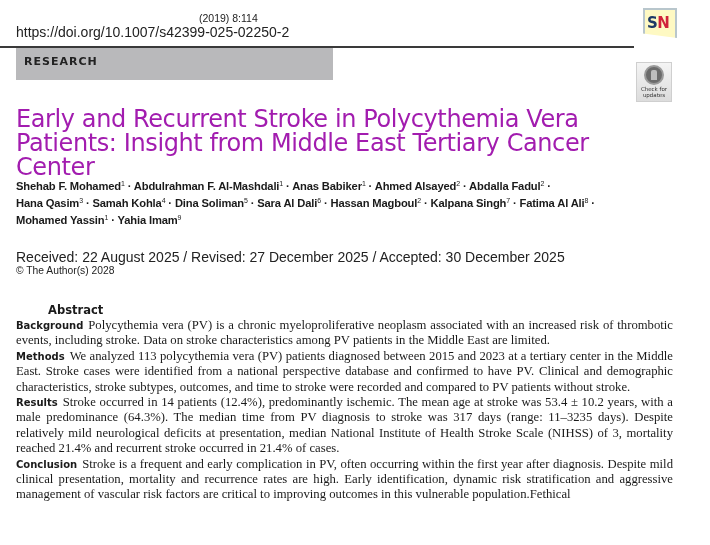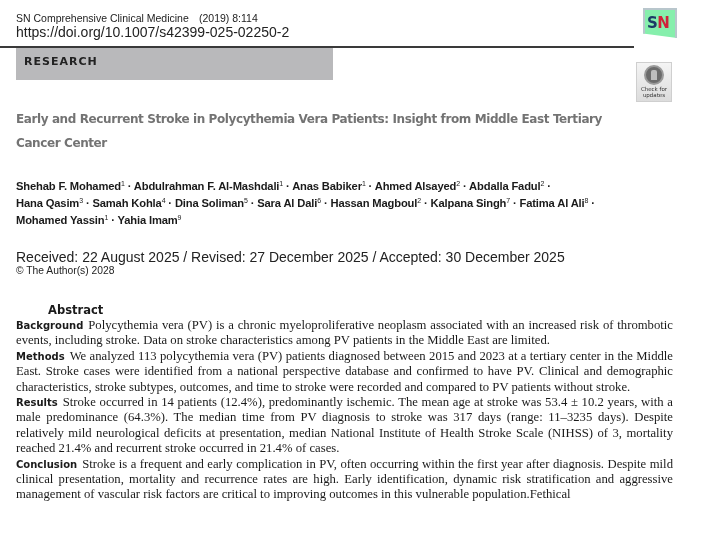--- a/index.html
+++ b/index.html
@@ -6,48 +6,47 @@
   body { width: 710px; height: 545px; position: relative; overflow: hidden; color: #1a1a1a; }
 
   .journal-line { position: absolute; left: 16px; top: 11px; font-size: 10.5px; line-height: 14px; color: #222; font-family: "Liberation Sans", sans-serif; }
   .journal-line .vol { position: absolute; left: 183px; white-space: nowrap; }
   .doi-line { position: absolute; left: 16px; top: 25px; font-size: 14px; line-height: 14px; color: #222; font-family: "Liberation Sans", sans-serif; }
 
   .rule { position: absolute; left: 0; top: 46px; width: 634px; height: 2px; background: #3a3a3a; }
   .research-band { position: absolute; left: 16px; top: 48px; width: 317px; height: 32px; background: #b9b9bb; }
   .research-band span { position: absolute; left: 8px; top: 7px; font-family: "DejaVu Sans", sans-serif; font-weight: bold; font-size: 11px; letter-spacing: 1px; color: #222; }
 
-  .sn-logo { position: absolute; left: 643px; top: 8px; width: 30px; height: 28px; border: 2px solid #b8c6cc; border-bottom-width: 0; background: #86efac; clip-path: polygon(0 0, 100% 0, 100% 100%, 0 85%); }
+  .sn-logo { position: absolute; left: 643px; top: 8px; width: 30px; height: 28px; border: 2px solid #b8c6cc; border-bottom-width: 0; background: #fef9c3; clip-path: polygon(0 0, 100% 0, 100% 100%, 0 85%); }
   .sn-logo .txt { position: absolute; left: 2px; top: 4px; font-family: "DejaVu Sans", sans-serif; font-weight: bold; font-size: 15px; letter-spacing: -0.5px; }
   .sn-s { color: #1d3a66; }
   .sn-n { color: #d0213a; }
 
   .check-badge { position: absolute; left: 636px; top: 62px; width: 34px; height: 38px; background: linear-gradient(#f4f4f4, #dcdcdc); border: 1px solid #cfcfcf; }
   .check-badge .circle { position: absolute; left: 7px; top: 2px; width: 20px; height: 20px; border-radius: 50%; background: #6b6b6b; border: 2px solid #9a9a9a; box-sizing: border-box; }
   .check-badge .circle::after { content: ""; position: absolute; left: 5px; top: 3px; width: 6px; height: 10px; background: #bdbdbd; border-radius: 2px 2px 0 0; }
   .check-badge .lbl { position: absolute; left: 0; right: 0; top: 23px; text-align: center; font-family: "DejaVu Sans", sans-serif; font-size: 5.5px; line-height: 6px; color: #333; }
 
-  .title { position: absolute; left: 16px; top: 107px; width: 600px; font-family: "DejaVu Sans", sans-serif; font-weight: bold; font-size: 12px; line-height: 24px; color: #737373; letter-spacing: -0.4px; }
+  .title { position: absolute; left: 16px; top: 107px; width: 600px; font-family: "DejaVu Sans", sans-serif; font-weight: normal; font-size: 24px; line-height: 24px; color: #a21caf; letter-spacing: -0.4px; }
 
   .authors { position: absolute; left: 16px; top: 178px; width: 640px; font-family: Liberation Sans, sans-serif; font-weight: bold; font-size: 11.2px; line-height: 17px; color: #1a1a1a; letter-spacing: -0.15px; }
   .authors sup { font-size: 7px; font-weight: normal; vertical-align: 4px; line-height: 0; }
 
   .dates { position: absolute; left: 16px; top: 251px; font-family: "Liberation Sans", sans-serif; font-size: 14px; line-height: 13px; color: #222; }
   .copyright { position: absolute; left: 16px; top: 264px; font-family: "Liberation Sans", sans-serif; font-size: 10.3px; line-height: 13px; color: #222; }
 
   .abstract-heading { position: absolute; left: 16px; top: 303px; font-family: "DejaVu Sans", sans-serif; font-weight: bold; font-size: 11.5px; color: #1a1a1a; margin-left: 32px; }
   .abstract { position: absolute; left: 16px; top: 318px; width: 657px; font-family: "Liberation Serif", serif; font-size: 12.7px; line-height: 15.4px; color: #1a1a1a; text-align: justify; }
   .abstract p { margin: 0; }
   .abstract .lbl { font-family: "DejaVu Sans", sans-serif; font-weight: bold; font-size: 10px; margin-right: 5px; }
 </style>
 </head>
 <body>
 
 <div class="journal-line">
-  <span>SN Comprehensive Clinical Medicine</span>
   <span class="vol">(2019) 8:114</span>
 </div>
 <div class="doi-line">https://doi.org/10.1007/s42399-025-02250-2</div>
 
 <div class="rule"></div>
 <div class="research-band">
   <span>RESEARCH</span>
 </div>
 
 <div class="sn-logo">

